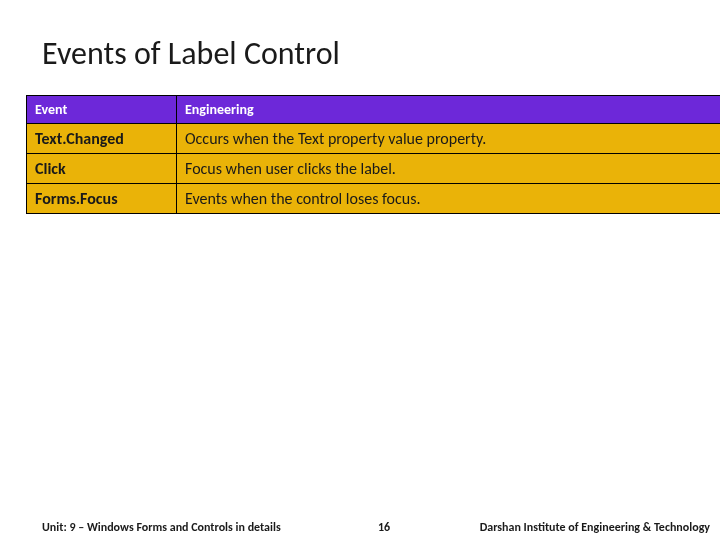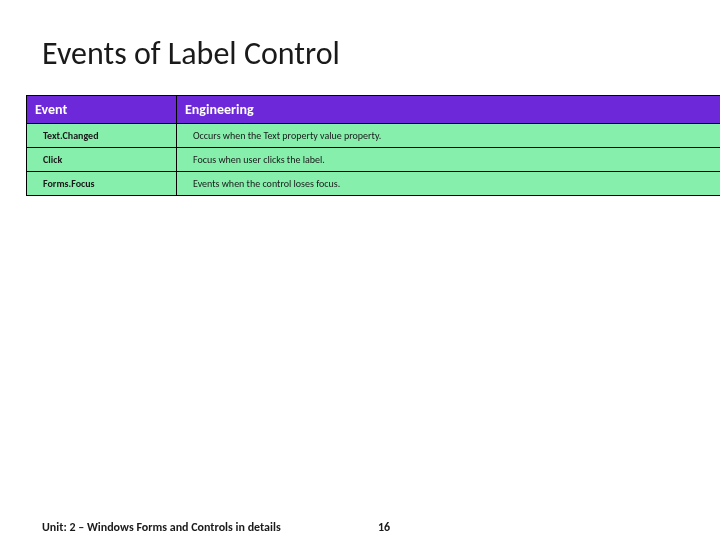--- a/index.html
+++ b/index.html
@@ -35,24 +35,24 @@
       text-align: left;
       padding: 5px 8px;
       font-size: 14px;
       border: 1px solid #000000;
     }
     .events-table thead th:first-child {
       width: 150px;
     }
     .events-table tbody td {
       border: 1px solid #000000;
-      padding: 5px 16px;
-      font-size: 10px;
+      padding: 5px 8px;
+      font-size: 16px;
       color: #1a1a1a;
-      background: #86efac;
+      background: #eab308;
       vertical-align: middle;
     }
     .events-table tbody td:first-child {
       font-weight: bold;
     }
     .footer {
       position: absolute;
       bottom: 6px;
       left: 0;
       right: 0;
@@ -98,15 +98,16 @@
       <td>Focus when user clicks the label.</td>
     </tr>
     <tr>
       <td>Forms.Focus</td>
       <td>Events when the control loses focus.</td>
     </tr>
   </tbody>
 </table>
 
 <div class="footer">
-  <div class="footer-left">Unit: 2 – Windows Forms and Controls in details</div>
+  <div class="footer-left">Unit: 9 – Windows Forms and Controls in details</div>
   <div class="footer-center">16</div>
+  <div class="footer-right">Darshan Institute of Engineering &amp; Technology</div>
 </div>
 
 </body></html>

